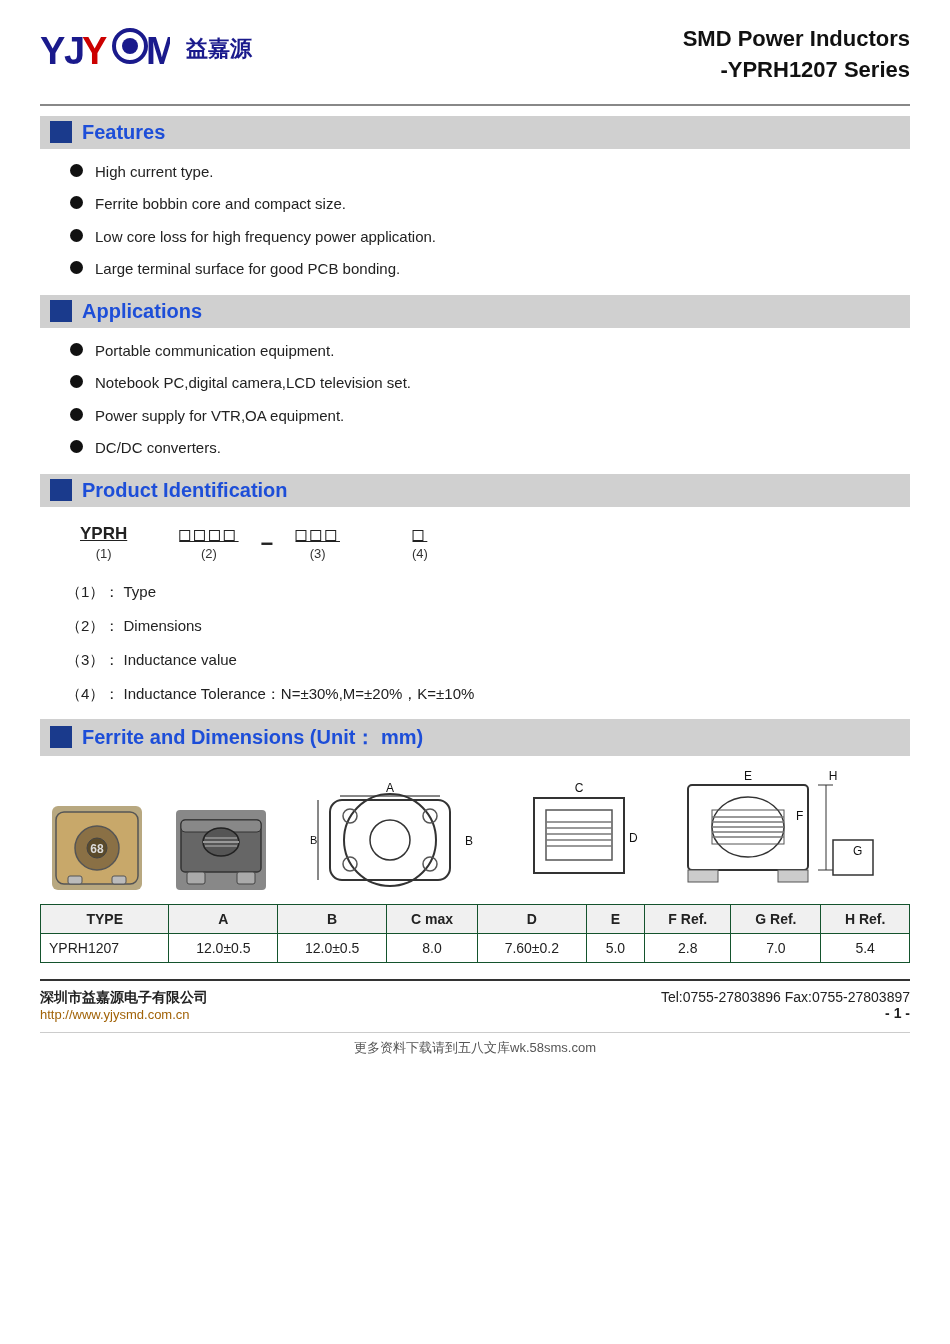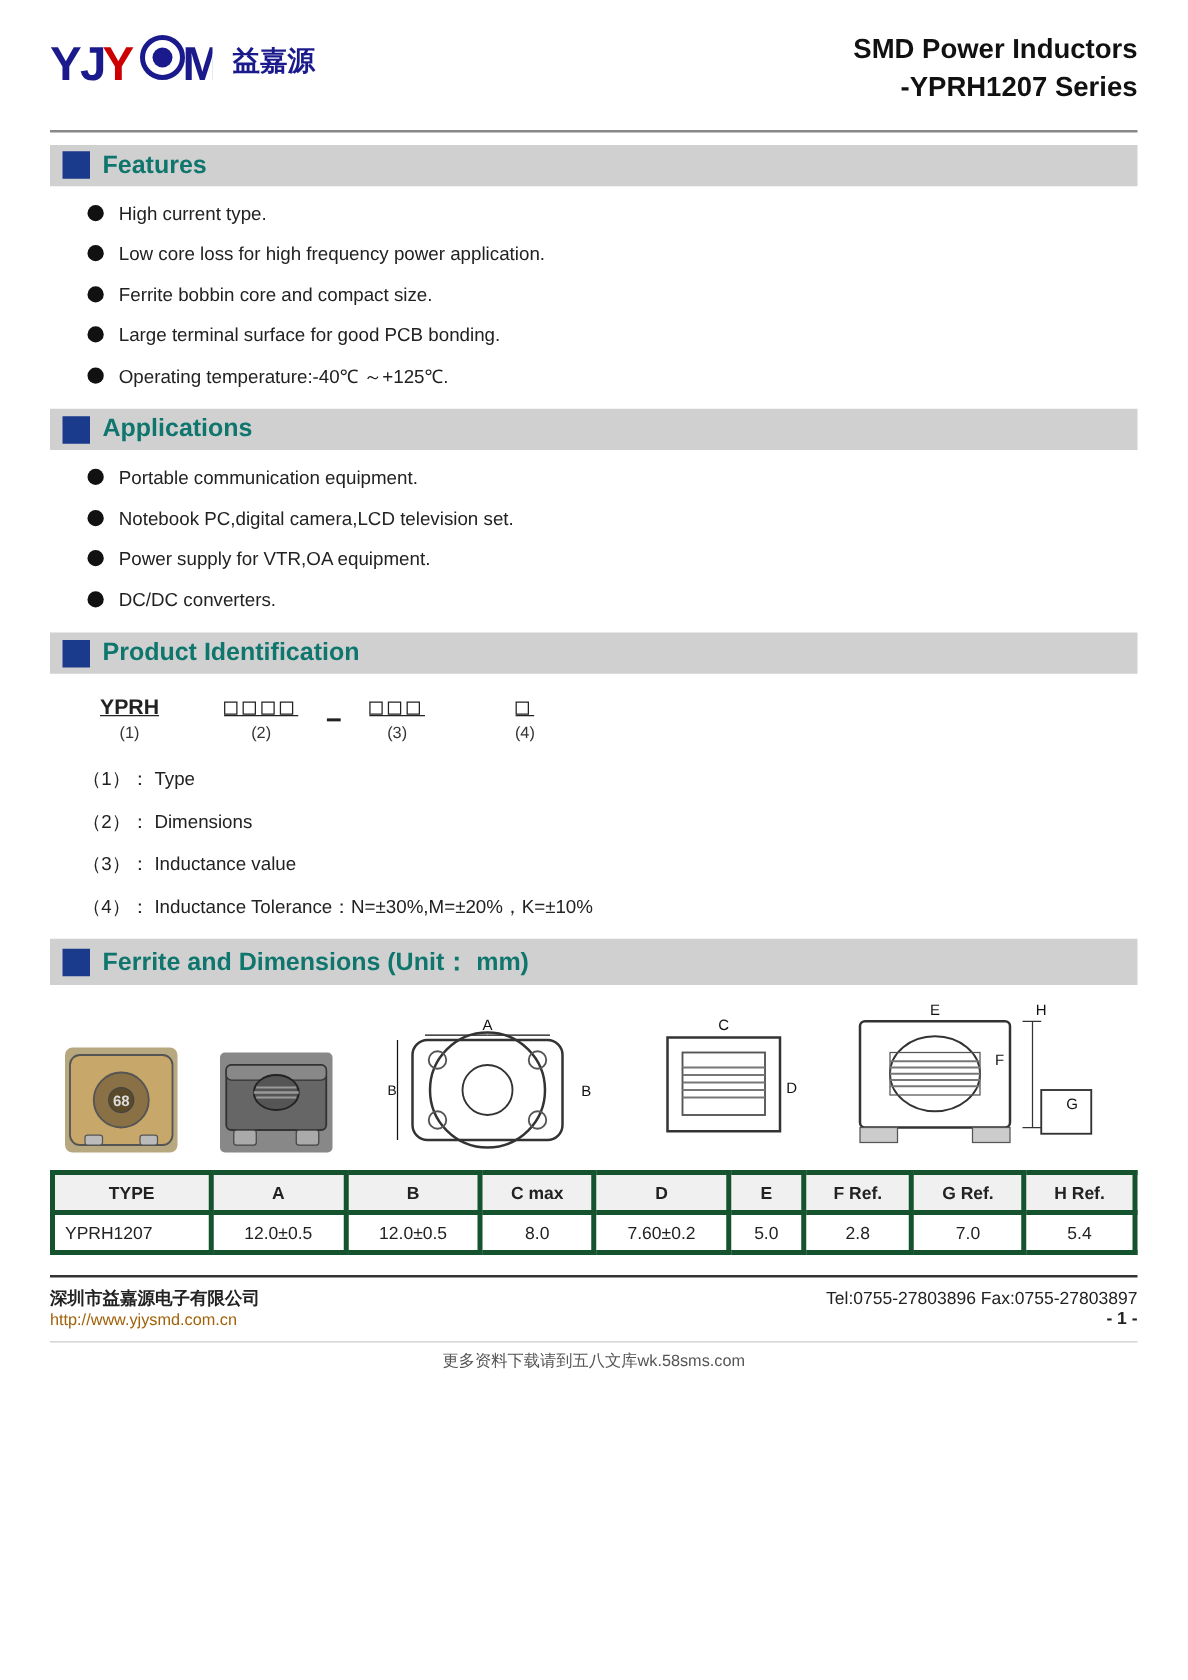--- a/index.html
+++ b/index.html
@@ -66,21 +66,21 @@
       width: 22px;
       height: 22px;
       background: #1a3a8c;
       display: inline-block;
       margin-right: 10px;
       flex-shrink: 0;
     }
     .section-bar .section-title {
       font-size: 20px;
       font-weight: bold;
-      color: #0f766e;
+      color: #1d4ed8;
     }
 
     
     .bullet-list {
       list-style: none;
       padding: 0 0 0 30px;
       margin-bottom: 14px;
     }
     .bullet-list li {
       display: flex;
@@ -145,21 +145,21 @@
     }
 
     
     .dim-table {
       width: 100%;
       border-collapse: collapse;
       margin-top: 14px;
       font-size: 14px;
     }
     .dim-table th, .dim-table td {
-      border: 4px solid #14532d;
+      border: 1px solid #14532d;
       padding: 6px 10px;
       text-align: center;
     }
     .dim-table th {
       background: #f0f0f0;
       font-weight: bold;
     }
     .dim-table td:first-child {
       text-align: left;
       padding-left: 8px;
@@ -264,33 +264,29 @@
       <span class="blue-square"></span>
       <span class="section-title">Features</span>
     </div>
     <ul class="bullet-list">
       <li>
         <span class="bullet-dot"></span>
         <span>High current type.</span>
       </li>
       <li>
         <span class="bullet-dot"></span>
+        <span>Ferrite bobbin core and compact size.</span>
+      </li>
+      <li>
+        <span class="bullet-dot"></span>
         <span>Low core loss for high frequency power application.</span>
       </li>
       <li>
         <span class="bullet-dot"></span>
-        <span>Ferrite bobbin core and compact size.</span>
-      </li>
-      <li>
-        <span class="bullet-dot"></span>
         <span>Large terminal surface for good PCB bonding.</span>
-      </li>
-      <li>
-        <span class="bullet-dot"></span>
-        <span>Operating temperature:-40℃ ～+125℃.</span>
       </li>
     </ul>
   </div>
 
   <div>
     <div class="section-bar">
       <span class="blue-square"></span>
       <span class="section-title">Applications</span>
     </div>
     <ul class="bullet-list">

